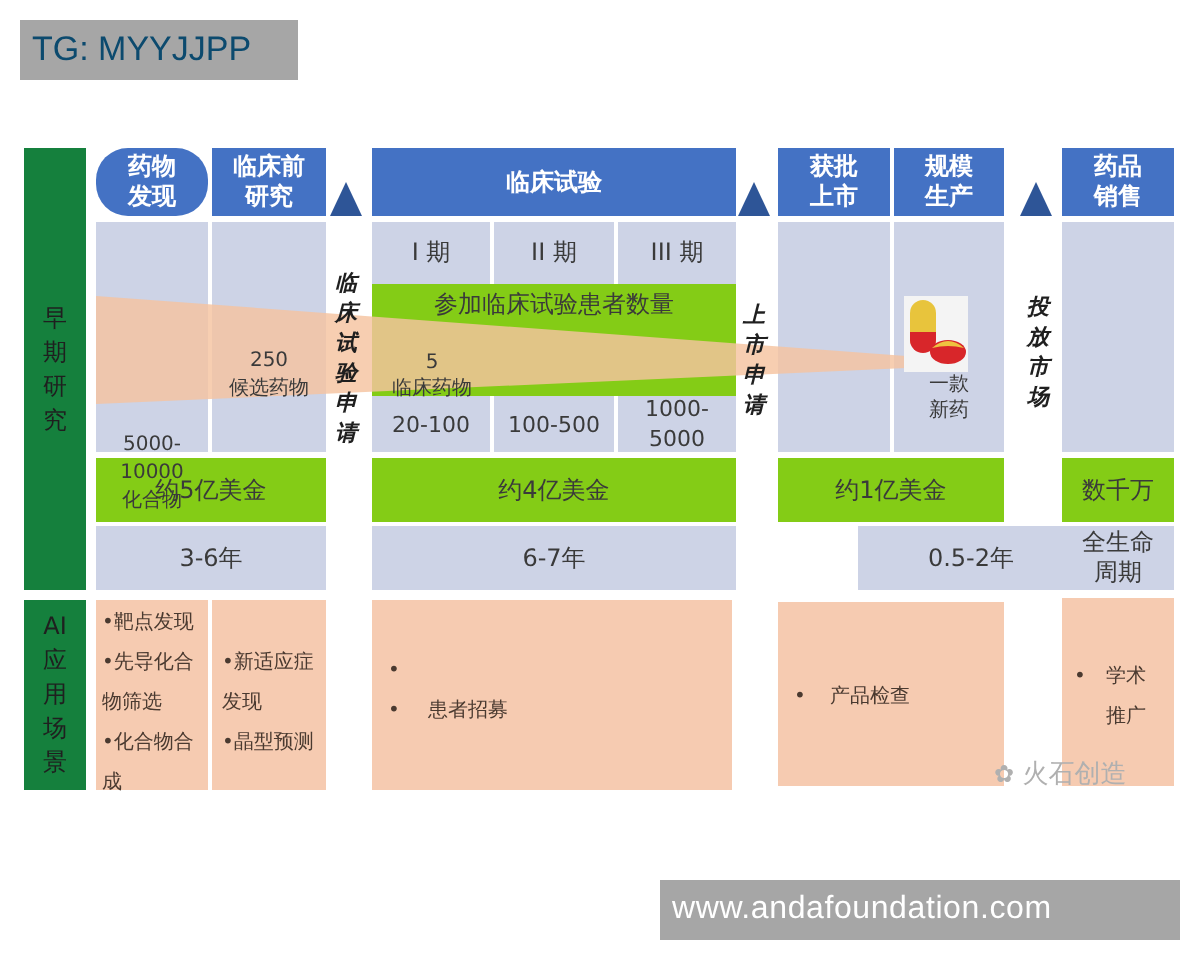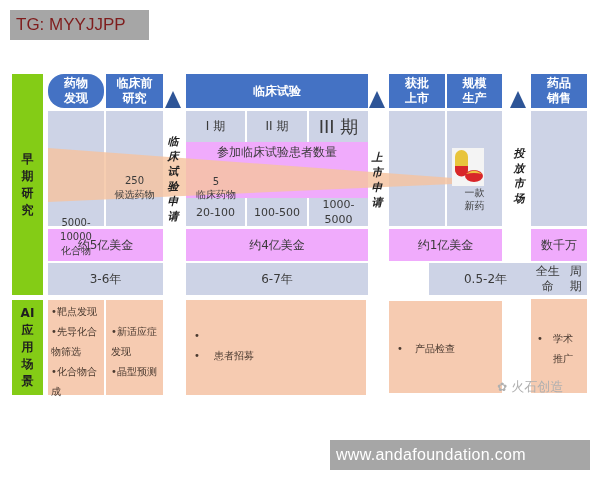--- a/index.html
+++ b/index.html
@@ -1,29 +1,29 @@
 <!DOCTYPE html>
 <html><head>
 <meta charset="utf-8">
 <style>
   * { box-sizing: border-box; margin: 0; padding: 0; }
   body { width: 600px; height: 480px; background: #ffffff; position: relative; overflow: hidden;
          font-family: "DejaVu Sans", "Liberation Sans", sans-serif; color: #3a3a3a; }
   .abs { position: absolute; }
-  .tg { left: 10px; top: 10px; width: 139px; height: 30px; background: #a6a6a6; color: #7f1d1d;
+  .tg { left: 10px; top: 10px; width: 139px; height: 30px; background: #a6a6a6; color: #0c4a6e;
         font-family: "Liberation Sans", sans-serif; font-size: 17px; line-height: 30px; padding-left: 6px; }
   .site { left: 330px; top: 440px; width: 260px; height: 30px; background: #a6a6a6; color: #ffffff;
           font-family: "Liberation Sans", sans-serif; font-size: 16px; line-height: 30px; padding-left: 6px; letter-spacing: 0.3px; }
-  .rowlabel { background: #84cc16; color: #1f1f1f; font-weight: bold; font-size: 12px;
+  .rowlabel { background: #15803d; color: #1f1f1f; font-weight: normal; font-size: 12px;
               display: flex; align-items: center; justify-content: center; text-align: center; line-height: 17px; }
   .hdr { background: #4472c4; color: #ffffff; font-weight: bold; font-size: 12px; line-height: 15px;
          display: flex; align-items: center; justify-content: center; text-align: center; }
   .cell { background: #cdd3e6; display: flex; align-items: center; justify-content: center; text-align: center;
           font-size: 11px; color: #3a3a3a; line-height: 15px; }
-  .light { background: #f0abfc; }
+  .light { background: #84cc16; }
   .ai { background: #f6cbb1; font-size: 10px; color: #4a3a30; line-height: 20px; }
   .tri { width: 0; height: 0; border-left: 8px solid transparent; border-right: 8px solid transparent;
          border-bottom: 17px solid #2e5597; }
   .vtext { font-size: 11px; font-weight: bold; font-style: italic; color: #1f1f1f; line-height: 15px;
            text-align: center; width: 14px; }
   .funnel { left: 48px; top: 148px; width: 405px; height: 54px; }
   .pill { left: 452px; top: 148px; width: 32px; height: 38px; }
   .wm { left: 497px; top: 378px; font-size: 13px; color: #b0b0b0; }
 </style>
 </head>
@@ -53,21 +53,21 @@
 <div class="abs cell" style="left:48px;top:111px;width:56px;height:115px;"></div>
 <div class="abs cell" style="left:106px;top:111px;width:57px;height:115px;"></div>
 <div class="abs cell light" style="left:48px;top:229px;width:115px;height:32px;font-size:12px;">约5亿美金</div>
 <div class="abs cell" style="left:48px;top:263px;width:115px;height:32px;font-size:12px;">3-6年</div>
 
 <div class="abs tri" style="left:165px;top:91px;"></div>
 
 <div class="abs hdr" style="left:186px;top:74px;width:182px;height:34px;">临床试验</div>
 <div class="abs cell" style="left:186px;top:111px;width:59px;height:31px;font-size:12px;">I 期</div>
 <div class="abs cell" style="left:247px;top:111px;width:60px;height:31px;font-size:12px;">II 期</div>
-<div class="abs cell" style="left:309px;top:111px;width:59px;height:31px;font-size:18px;">III 期</div>
+<div class="abs cell" style="left:309px;top:111px;width:59px;height:31px;font-size:12px;">III 期</div>
 <div class="abs cell light" style="left:186px;top:142px;width:182px;height:56px;align-items:flex-start;padding-top:3px;font-size:12px;">
   <span>参加临床试验患者数量</span>
 </div>
 <div class="abs cell" style="left:186px;top:198px;width:59px;height:28px;">20-100</div>
 <div class="abs cell" style="left:247px;top:198px;width:60px;height:28px;">100-500</div>
 <div class="abs cell" style="left:309px;top:198px;width:59px;height:28px;">1000-5000</div>
 <div class="abs cell light" style="left:186px;top:229px;width:182px;height:32px;font-size:12px;">约4亿美金</div>
 <div class="abs cell" style="left:186px;top:263px;width:182px;height:32px;font-size:12px;">6-7年</div>
 
 <div class="abs tri" style="left:369px;top:91px;"></div>
@@ -92,21 +92,21 @@
 <div class="abs tri" style="left:510px;top:91px;"></div>
 
 <div class="abs hdr" style="left:531px;top:74px;width:56px;height:34px;">
   <div>
       <div>药品</div>
       <div>销售</div>
     </div>
 </div>
 <div class="abs cell" style="left:531px;top:111px;width:56px;height:115px;"></div>
 <div class="abs cell light" style="left:531px;top:229px;width:56px;height:32px;font-size:12px;">数千万</div>
-<div class="abs cell" style="left:531px;top:263px;width:56px;height:32px;font-size:12px;line-height:15px;">
+<div class="abs cell" style="left:531px;top:263px;width:56px;height:32px;font-size:12px;flex-direction:column;line-height:15px;">
   <span>全生命</span>
   <span>周期</span>
 </div>
 
 <svg class="abs funnel" viewBox="0 0 405 54" preserveAspectRatio="none">
   <polygon points="0,0 405,30 405,36 0,54" fill="#f5c3a0" fill-opacity="0.82"></polygon>
 </svg>
 
 <div class="abs" style="left:48px;top:174px;width:56px;text-align:center;font-size:10px;line-height:14px;color:#3a3a3a;margin-top:42px;">
   <div>5000-10000</div>

